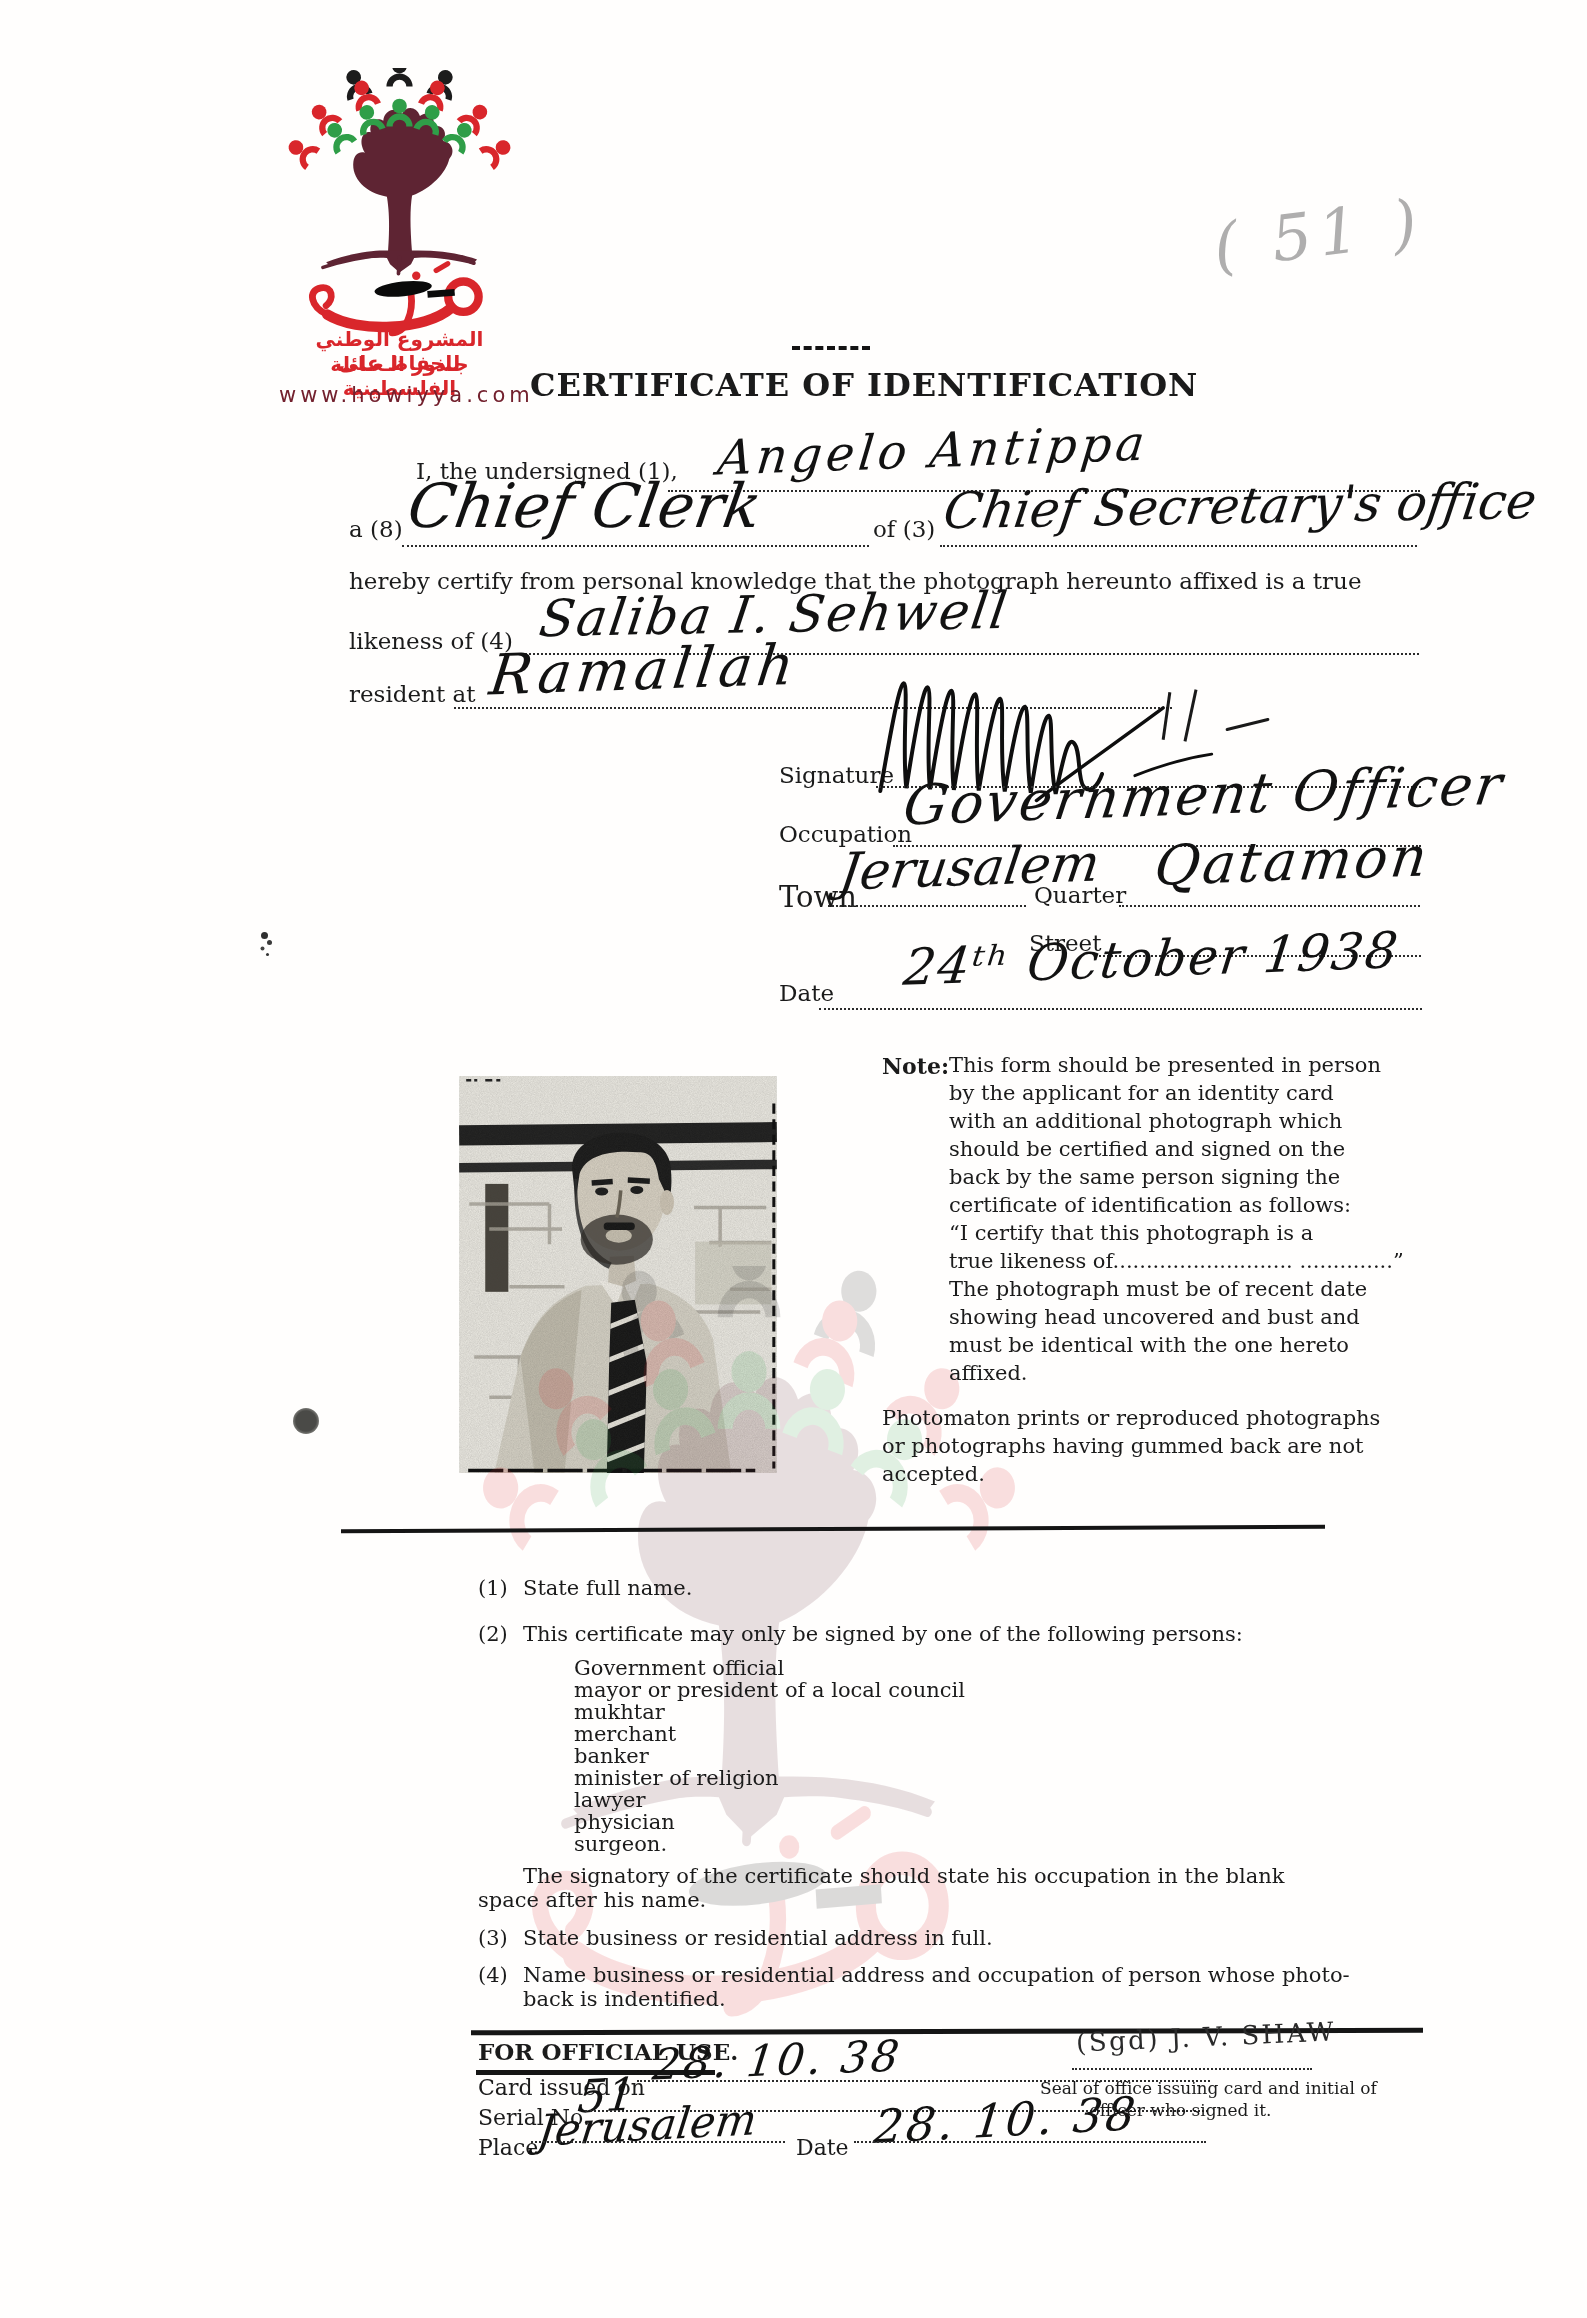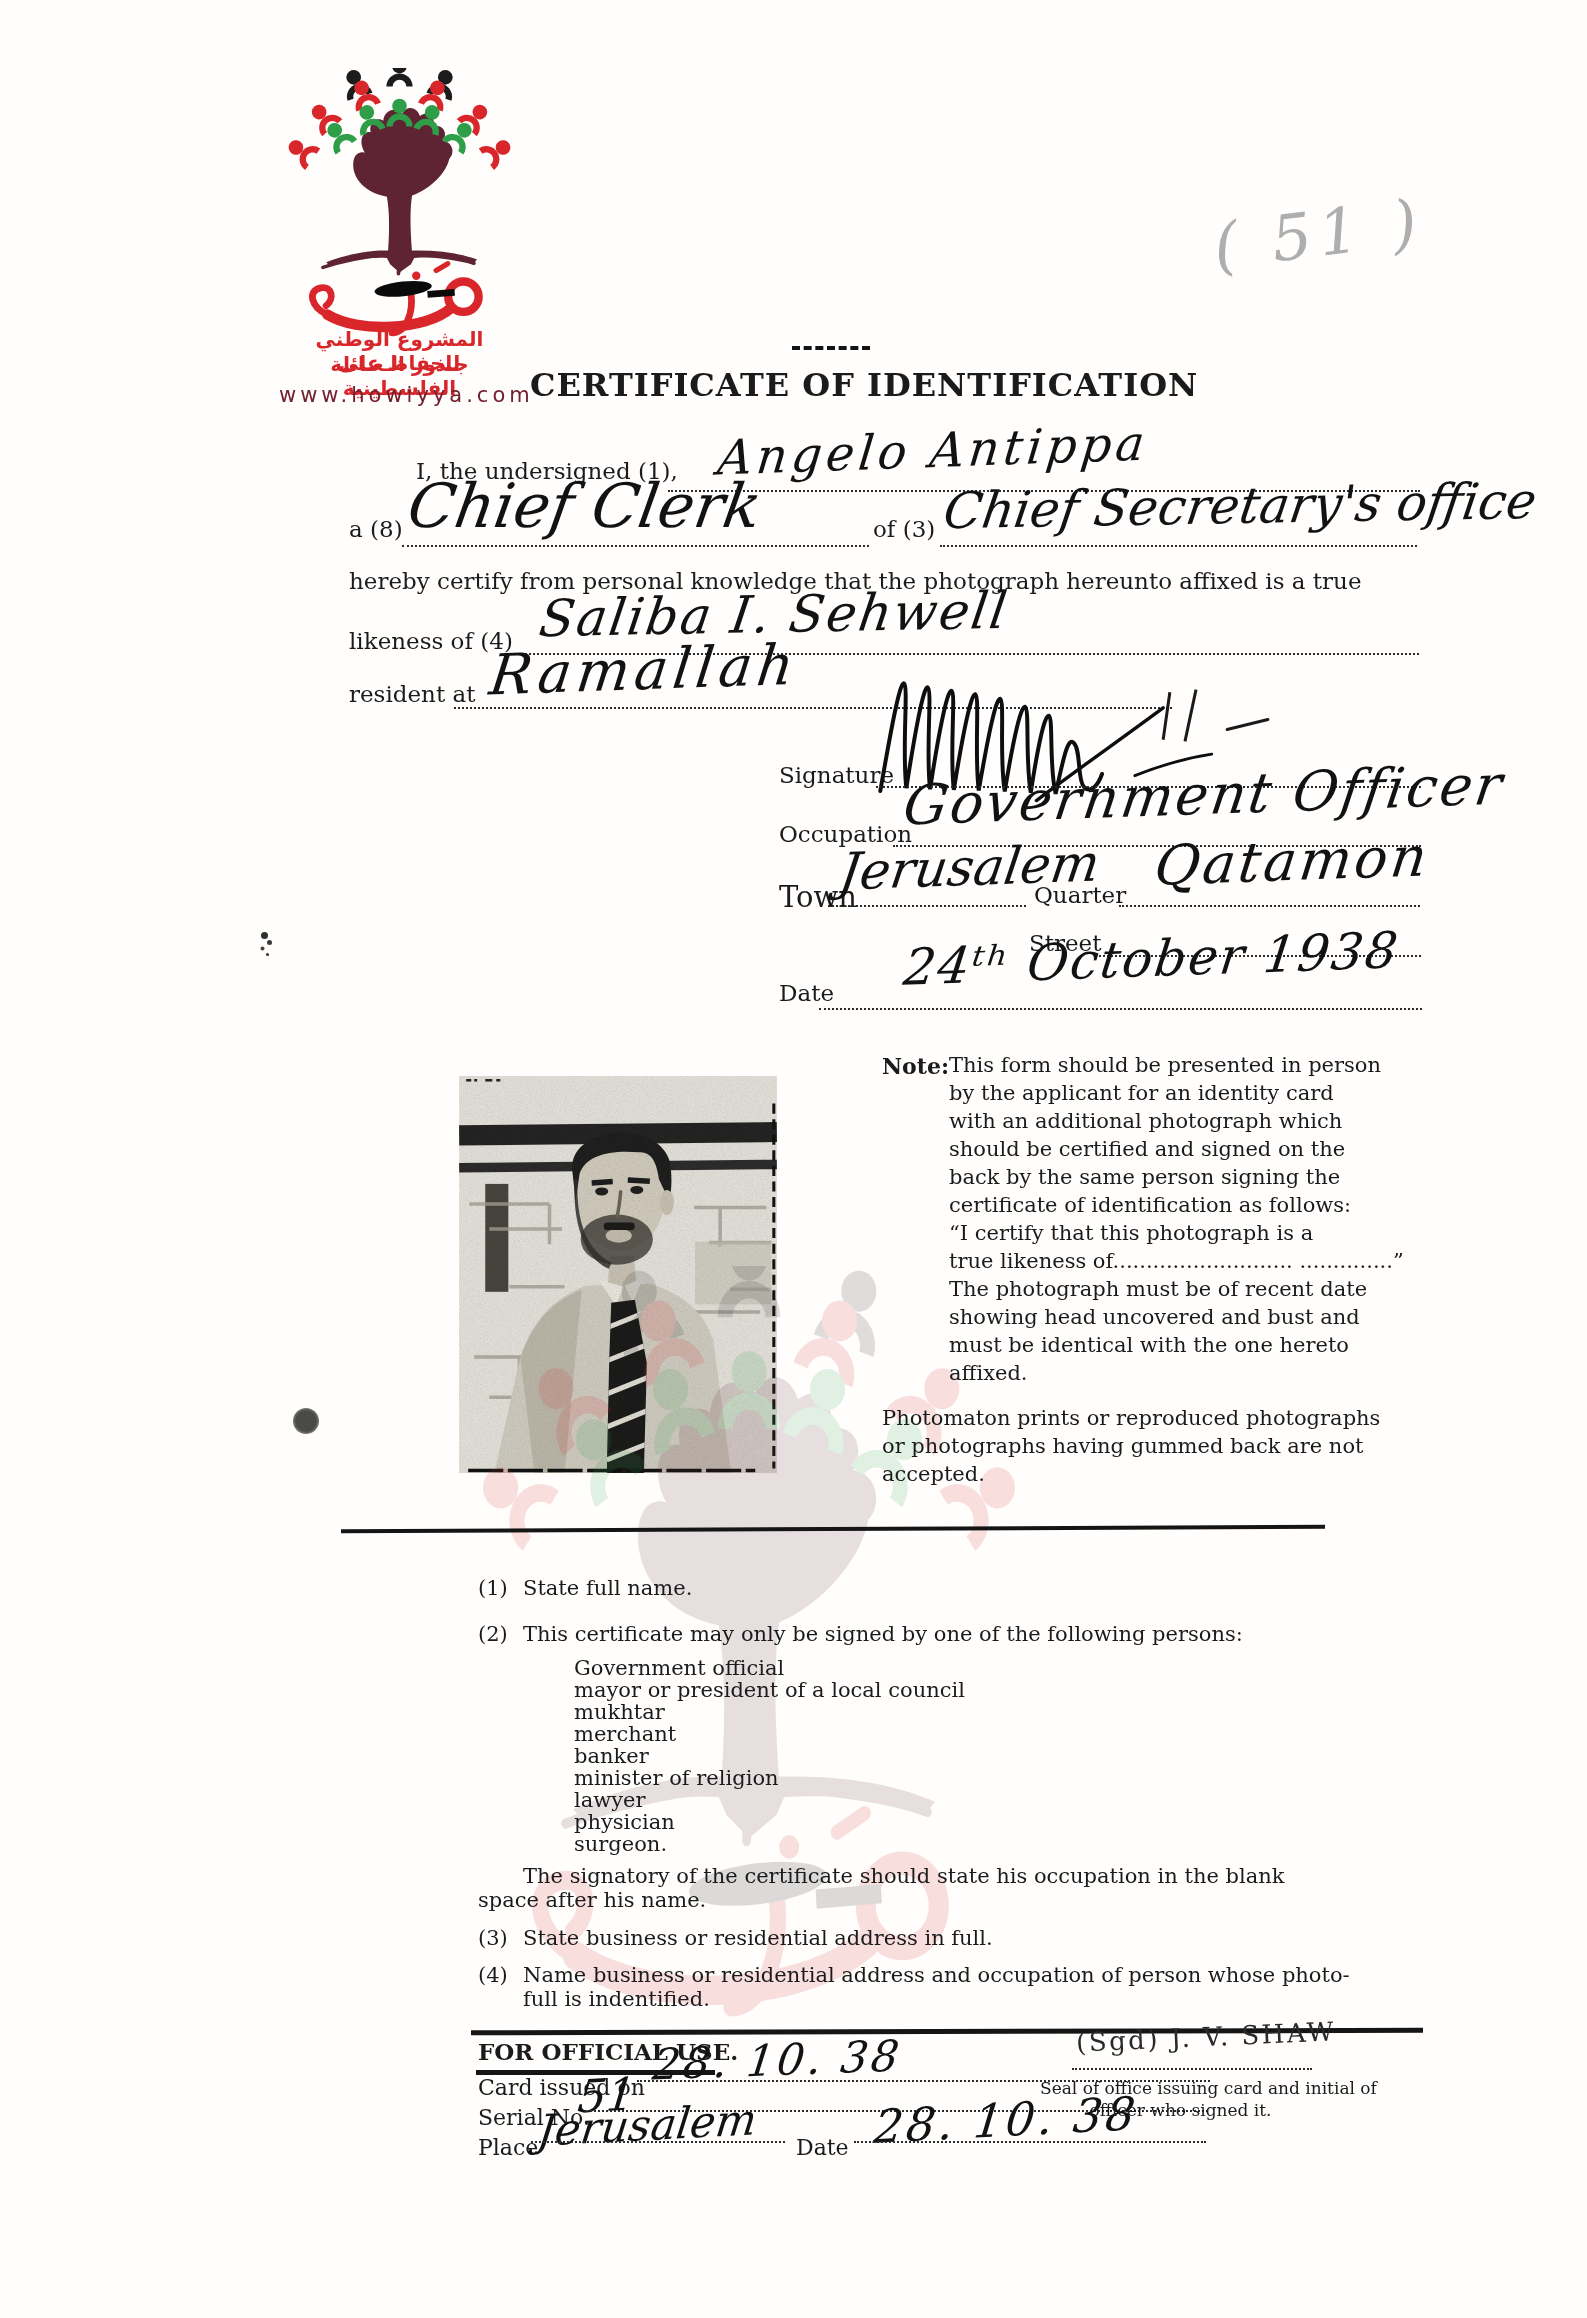--- a/index.html
+++ b/index.html
@@ -249,21 +249,21 @@
       <div class="fn" style="line-height:22px;">surgeon.</div>
     </div>
     <div class="abs fn" style="left:523px;top:1864px;">The signatory of the certificate should state his occupation in the blank</div>
     <div class="abs fn" style="left:478px;top:1888px;">space after his name.</div>
 
     <div class="abs fn" style="left:478px;top:1926px;">(3)</div>
     <div class="abs fn" style="left:523px;top:1926px;">State business or residential address in full.</div>
 
     <div class="abs fn" style="left:478px;top:1963px;">(4)</div>
     <div class="abs fn" style="left:523px;top:1963px;">Name business or residential address and occupation of person whose photo-</div>
-    <div class="abs fn" style="left:523px;top:1987px;">full is indentified.</div>
+    <div class="abs fn" style="left:523px;top:1987px;">back is indentified.</div>
   </div>
 
   <div class="rule" style="left:471px;top:2029px;width:952px;height:4.5px;transform:rotate(-0.15deg);z-index:3;"></div>
 
   <div class="abs pr b" style="left:478px;top:2038px;font-size:23px;z-index:3;">FOR OFFICIAL USE.</div>
   <div class="rule" style="left:476px;top:2070px;width:239px;height:4.5px;z-index:3;"></div>
 
   <div class="abs pr" style="left:478px;top:2075px;font-size:22px;z-index:3;">Card issued on</div>
   <div class="abs hw" style="left:653px;top:2035px;font-size:43px;letter-spacing:3px;transform:rotate(-2deg) skewX(-9deg);z-index:3;">28. 10. 38</div>
   <div class="dots" style="left:637px;top:2059px;width:573px;height:21px;z-index:3;"></div>

